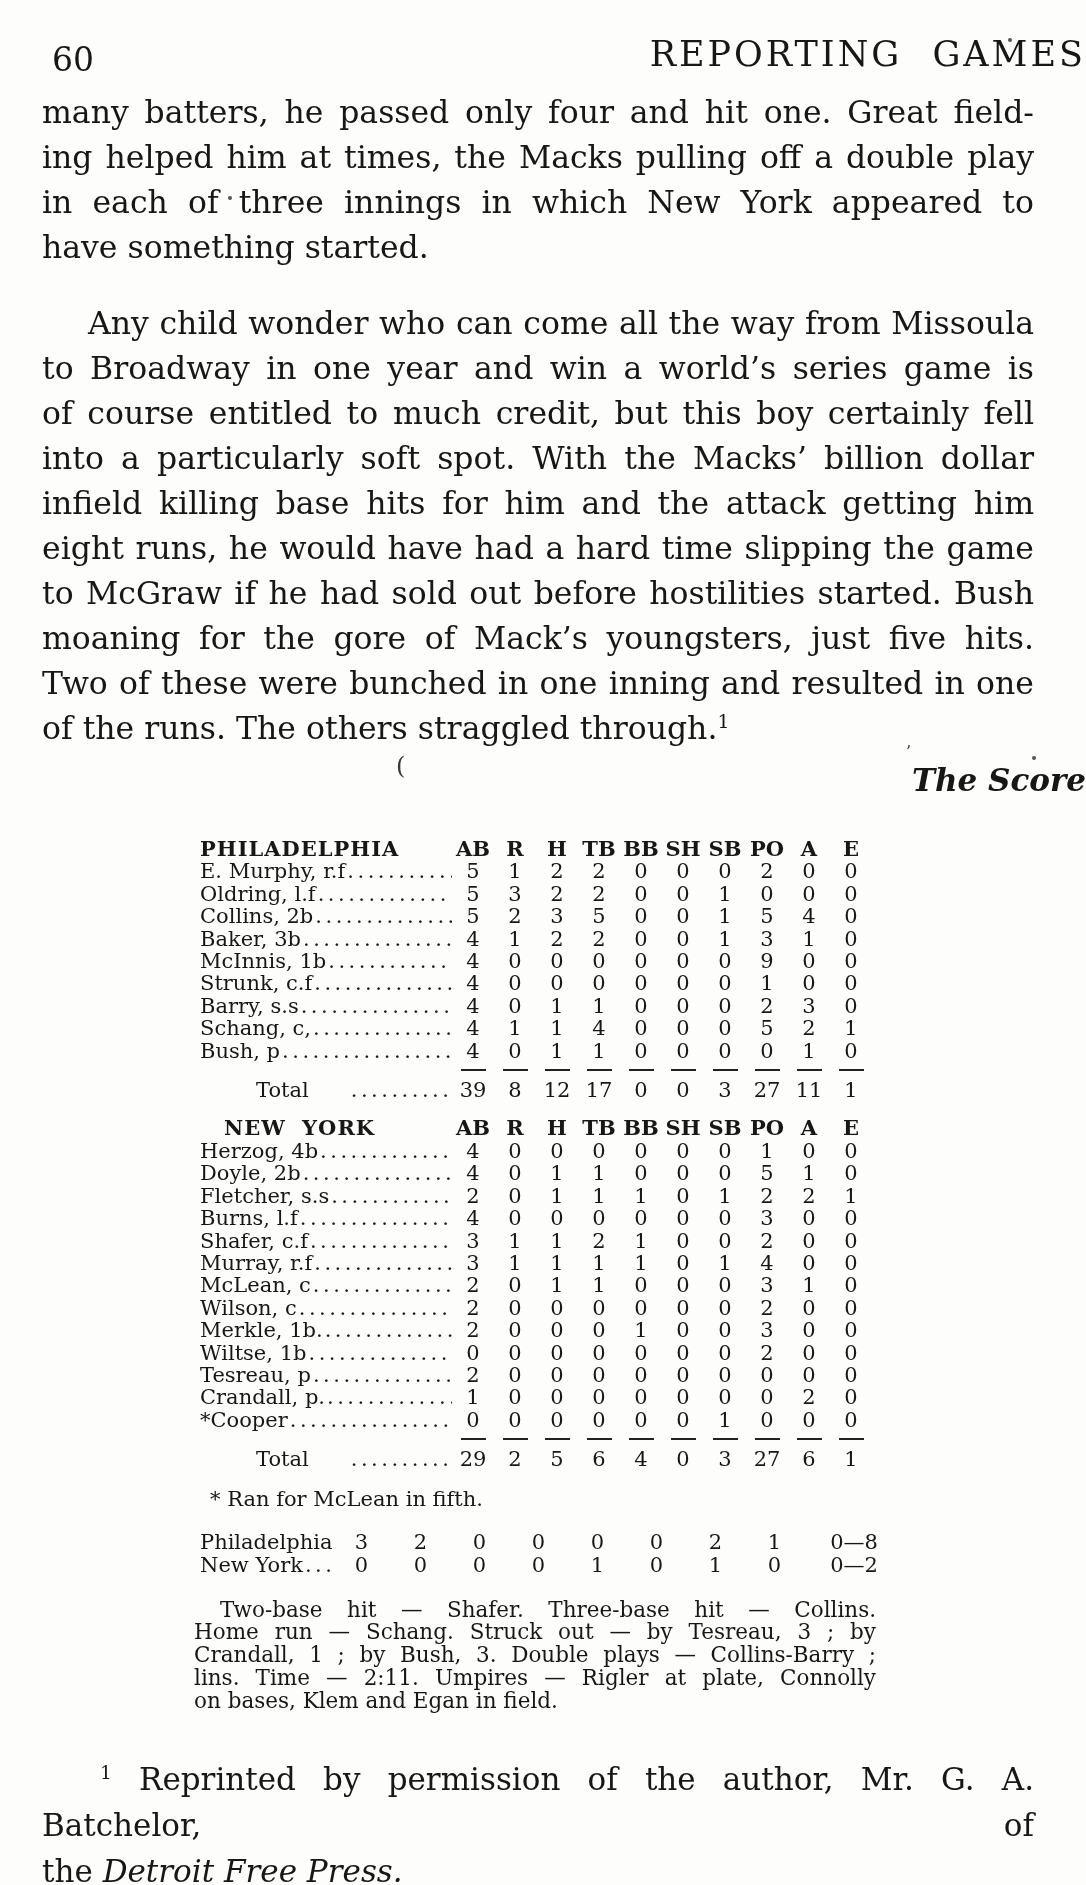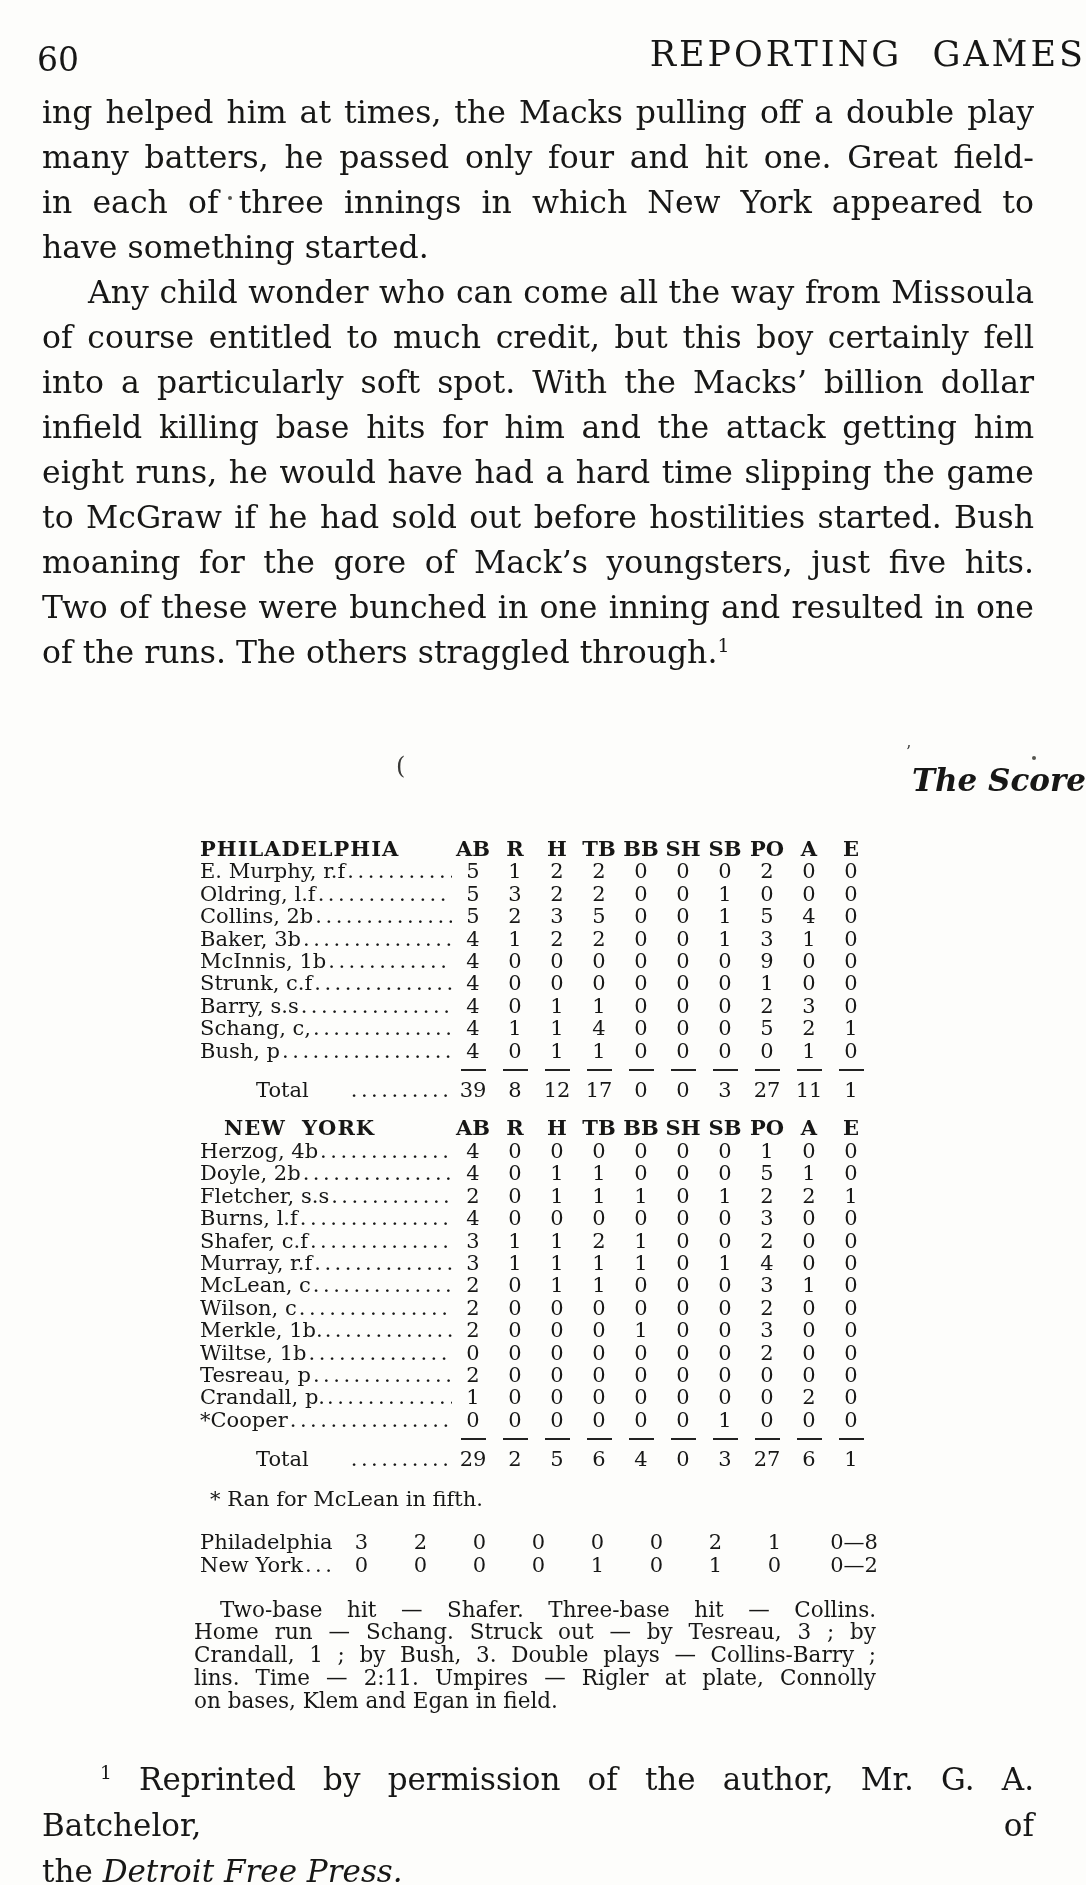--- a/index.html
+++ b/index.html
@@ -3,28 +3,28 @@
 <meta charset="utf-8">
 <style>
   html,body { margin:0; padding:0; background:#d8d8d4; }
   .page {
     position:relative; width:1086px; height:1885px;
     background:#fdfdfb; overflow:hidden;
     font-family:"DejaVu Serif", serif; color:#171716;
   }
   
   .running-head { position:absolute; top:34px; left:0; width:100%; height:50px; }
-  .page-num { position:absolute; left:37px; top:6px; font-size:33px; }
+  .page-num { position:absolute; left:52px; top:6px; font-size:33px; }
   .head-title { width:100%; text-align:right; font-size:35px; letter-spacing:3px; word-spacing:16px; }
 
   
   .body-text { position:absolute; top:90px; left:42px; width:992px; font-size:31.5px; line-height:45px; }
   .line { text-align:justify; }
   .line.j { text-align-last:justify; }
-  .para .line.ind { text-indent:46px; }
+  .para .line.ind { text-indent:46px;margin-top:31px; }
   sup { font-size:60%; vertical-align:super; line-height:0; }
 
   
   .score-heading { position:absolute; top:762px; left:0; width:1086px; text-align:right;
     font-style:italic; font-weight:bold; font-size:31px; }
 
   
   .score-block { position:absolute; top:838px; left:200px; width:760px; }
   .bx { font-size:21px; line-height:22.4px; margin-bottom:16px; }
   .bx-row { display:grid; grid-template-columns:252px repeat(10,42px); }
@@ -63,27 +63,28 @@
 
 <div class="page">
 
   <div class="running-head">
     <div class="page-num">60</div>
     <div class="head-title">REPORTING GAMES</div>
   </div>
 
   <div class="body-text">
       <div class="para">
+        <div class="line j">many batters, he passed only four and hit one.  Great field-</div>
         <div class="line j">ing helped him at times, the Macks pulling off a double play</div>
-        <div class="line j">many batters, he passed only four and hit one.  Great field-</div>
         <div class="line j">in each of three innings in which New York appeared to</div>
         <div class="line">have something started.</div>
       </div>
       <div class="para">
         <div class="line j ind">Any child wonder who can come all the way from Missoula</div>
+        <div class="line j">to Broadway in one year and win a world’s series game is</div>
         <div class="line j">of course entitled to much credit, but this boy certainly fell</div>
         <div class="line j">into a particularly soft spot.  With the Macks’ billion dollar</div>
         <div class="line j">infield killing base hits for him and the attack getting him</div>
         <div class="line j">eight runs, he would have had a hard time slipping the game</div>
         <div class="line j">to McGraw if he had sold out before hostilities started.  Bush</div>
         <div class="line j">moaning for the gore of Mack’s youngsters, just five hits.</div>
         <div class="line j">Two of these were bunched in one inning and resulted in one</div>
         <div class="line">of the runs.  The others straggled through.<sup>1</sup></div>
       </div>
     </div>

